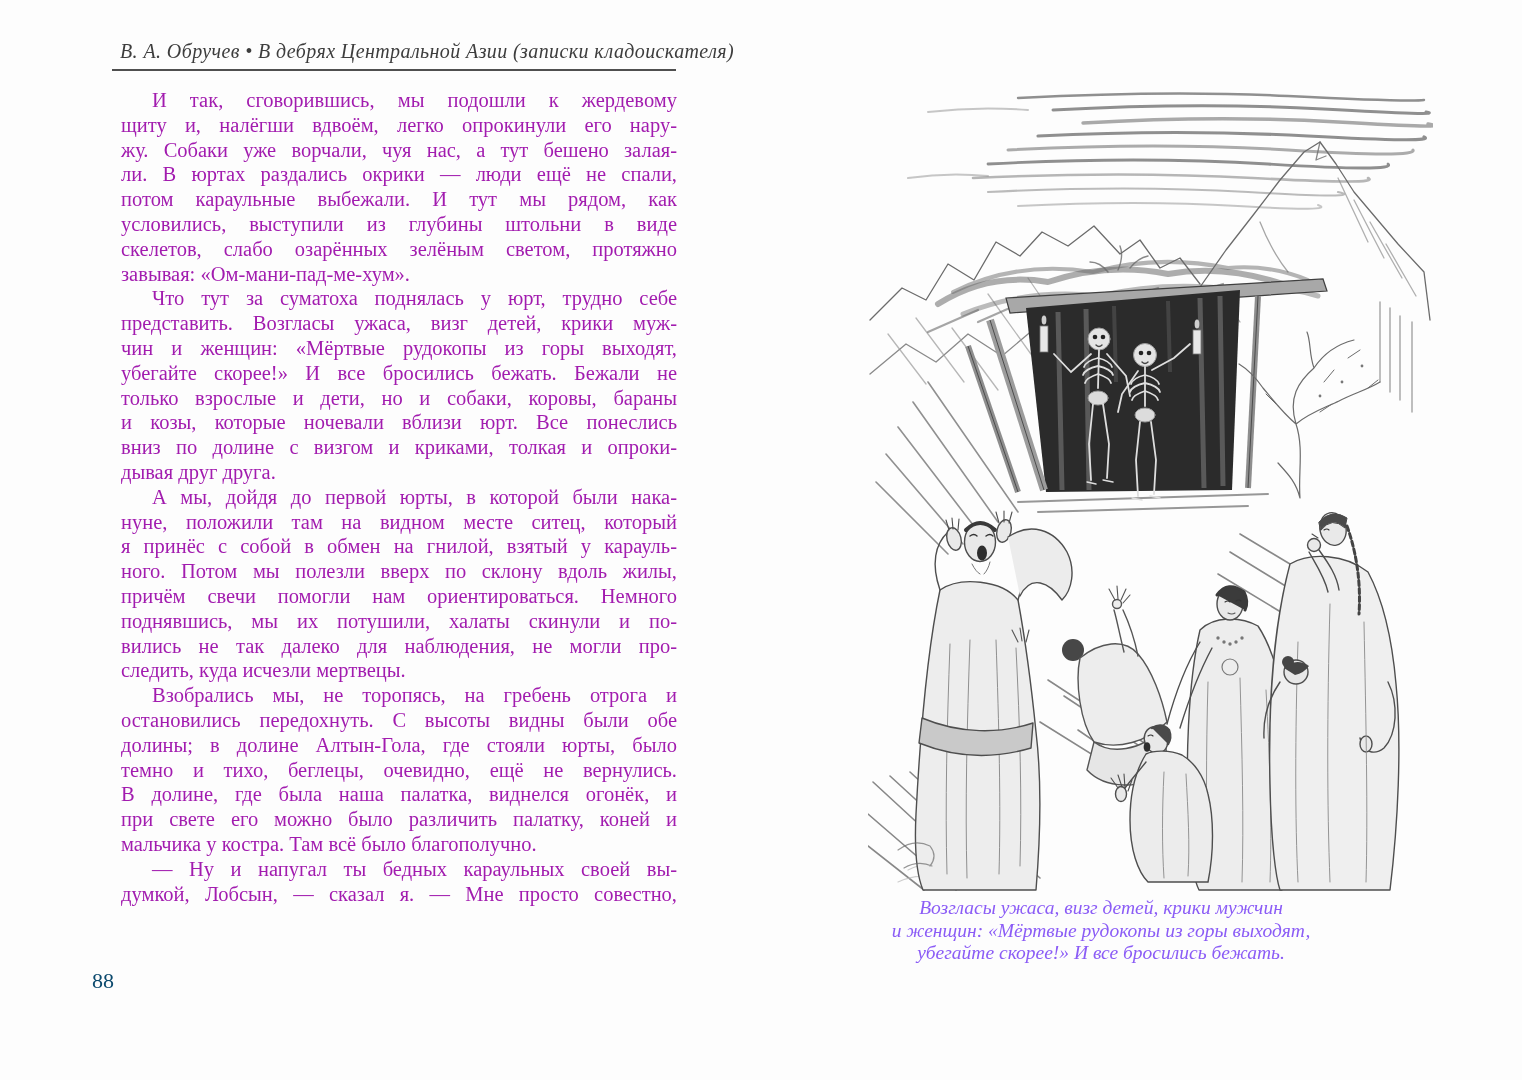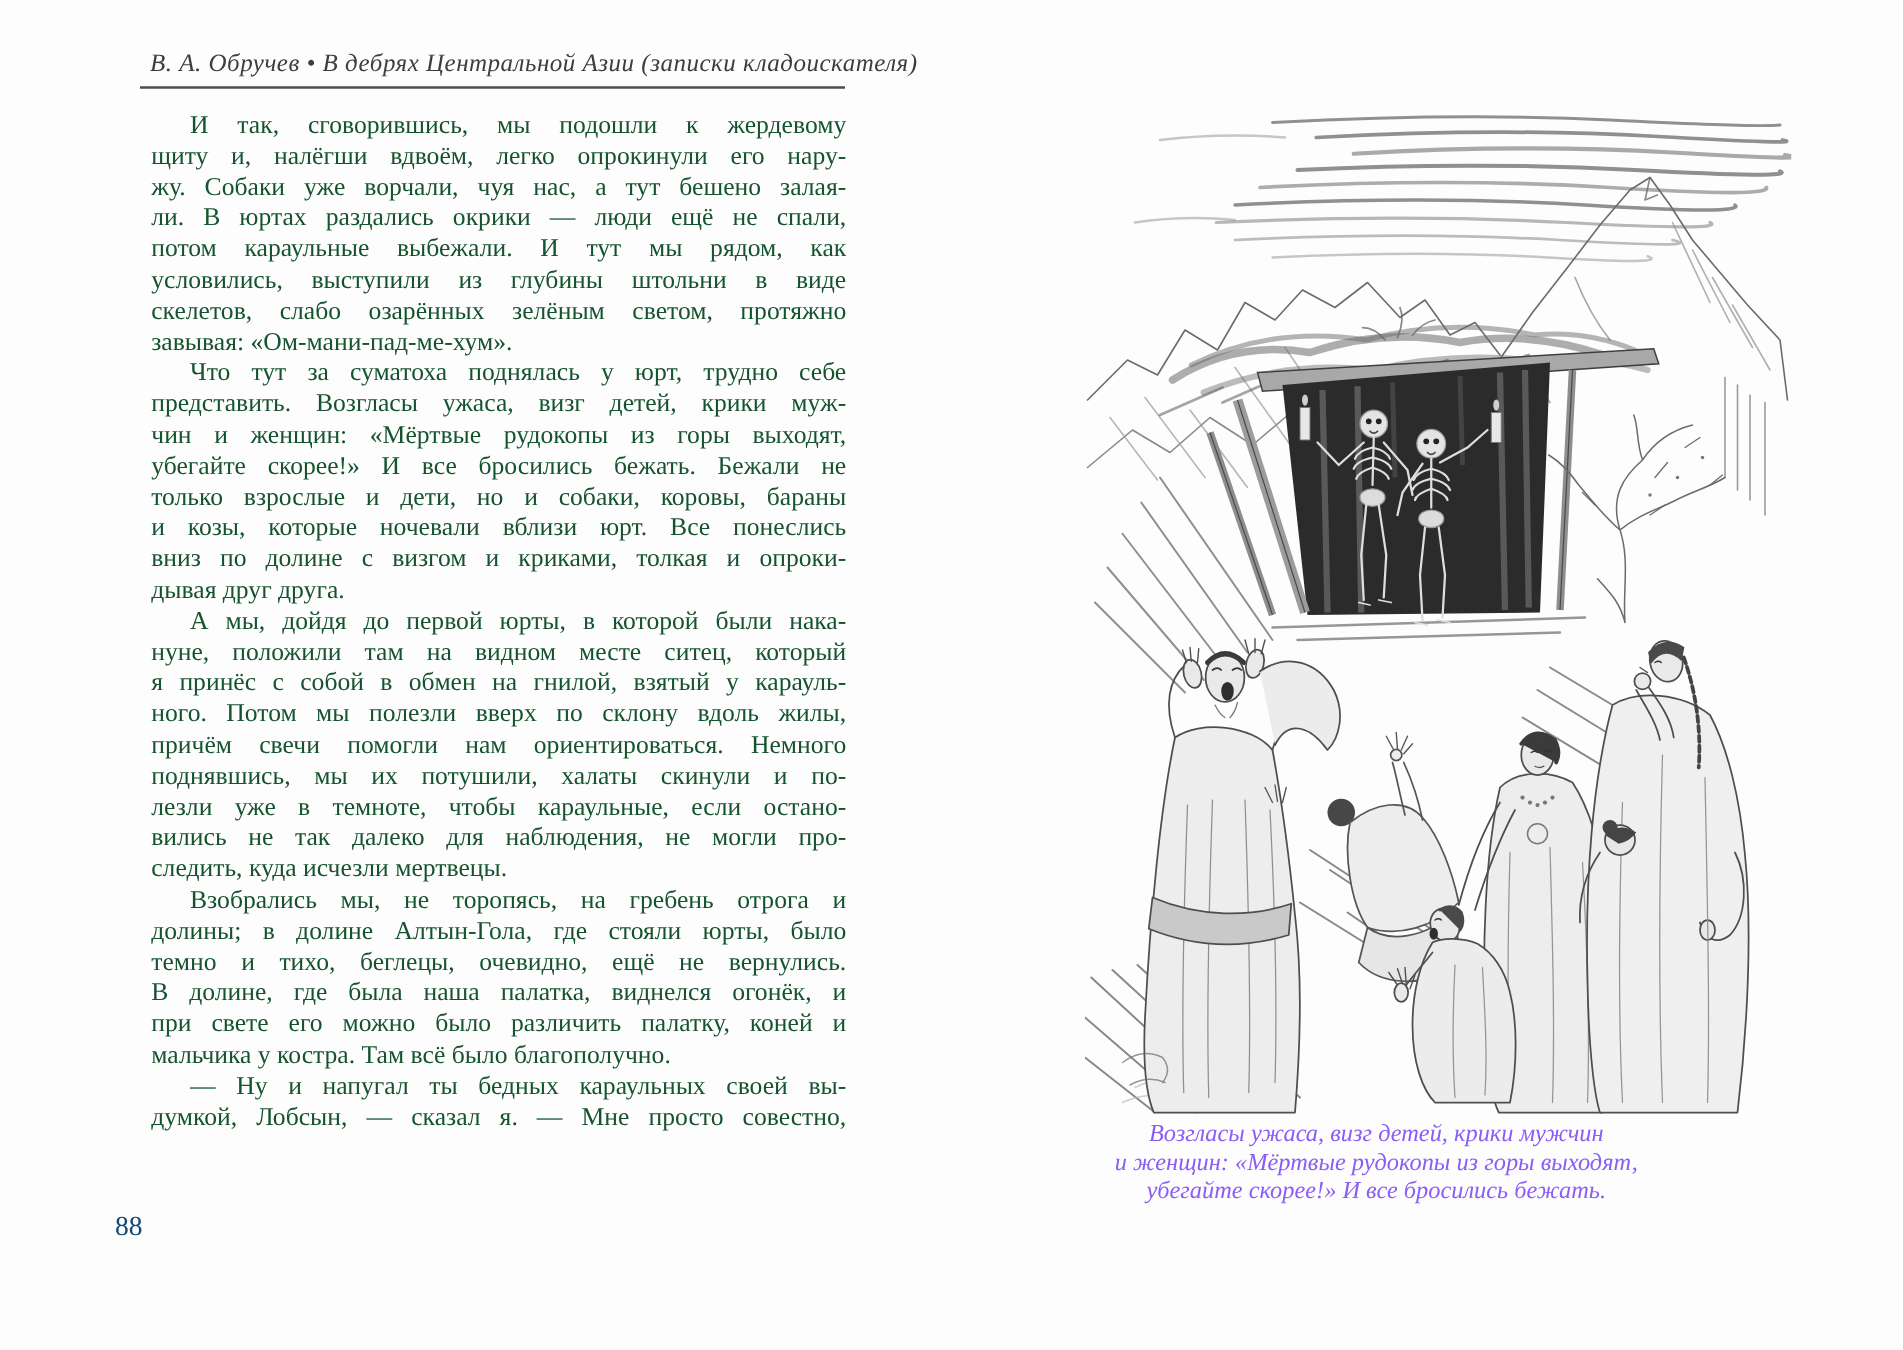--- a/index.html
+++ b/index.html
@@ -14,21 +14,21 @@
     font-style:italic;font-size:20px;letter-spacing:.4px;color:#3d3d3d;
     white-space:nowrap;
   }
   .header-rule{
     position:absolute;left:112px;top:69px;width:564px;height:1.5px;
     background:#4f4f4f;
   }
   
   .text-column{
     position:absolute;left:121px;top:88px;width:556px;
-    font-size:20.5px;line-height:24.8px;color:#14532d;
+    font-size:20.5px;line-height:24.8px;color:#a21caf;
   }
   .para{margin:0;}
   .line{white-space:nowrap;}
   .line.just{white-space:normal;text-align:justify;text-align-last:justify;}
   .line.first{text-indent:31px;}
   
   .page-number{
     position:absolute;left:92px;top:968px;font-size:22px;color:#0c4a6e;
   }
   
@@ -70,26 +70,26 @@
       <div class="line just">вниз по долине с визгом и криками, толкая и опроки-</div>
       <div class="line">дывая друг друга.</div>
     </div>
     <div class="para">
       <div class="line just first">А мы, дойдя до первой юрты, в которой были нака-</div>
       <div class="line just">нуне, положили там на видном месте ситец, который</div>
       <div class="line just">я принёс с собой в обмен на гнилой, взятый у карауль-</div>
       <div class="line just">ного. Потом мы полезли вверх по склону вдоль жилы,</div>
       <div class="line just">причём свечи помогли нам ориентироваться. Немного</div>
       <div class="line just">поднявшись, мы их потушили, халаты скинули и по-</div>
-      <div class="line just">лезли уже в темноте, чтобы караульные, если остано-</div>
       <div class="line just">вились не так далеко для наблюдения, не могли про-</div>
       <div class="line">следить, куда исчезли мертвецы.</div>
     </div>
     <div class="para">
       <div class="line just first">Взобрались мы, не торопясь, на гребень отрога и</div>
+      <div class="line just">остановились передохнуть. С высоты видны были обе</div>
       <div class="line just">долины; в долине Алтын-Гола, где стояли юрты, было</div>
       <div class="line just">темно и тихо, беглецы, очевидно, ещё не вернулись.</div>
       <div class="line just">В долине, где была наша палатка, виднелся огонёк, и</div>
       <div class="line just">при свете его можно было различить палатку, коней и</div>
       <div class="line">мальчика у костра. Там всё было благополучно.</div>
     </div>
     <div class="para">
       <div class="line just first">— Ну и напугал ты бедных караульных своей вы-</div>
       <div class="line just">думкой, Лобсын, — сказал я. — Мне просто совестно,</div>
     </div>

